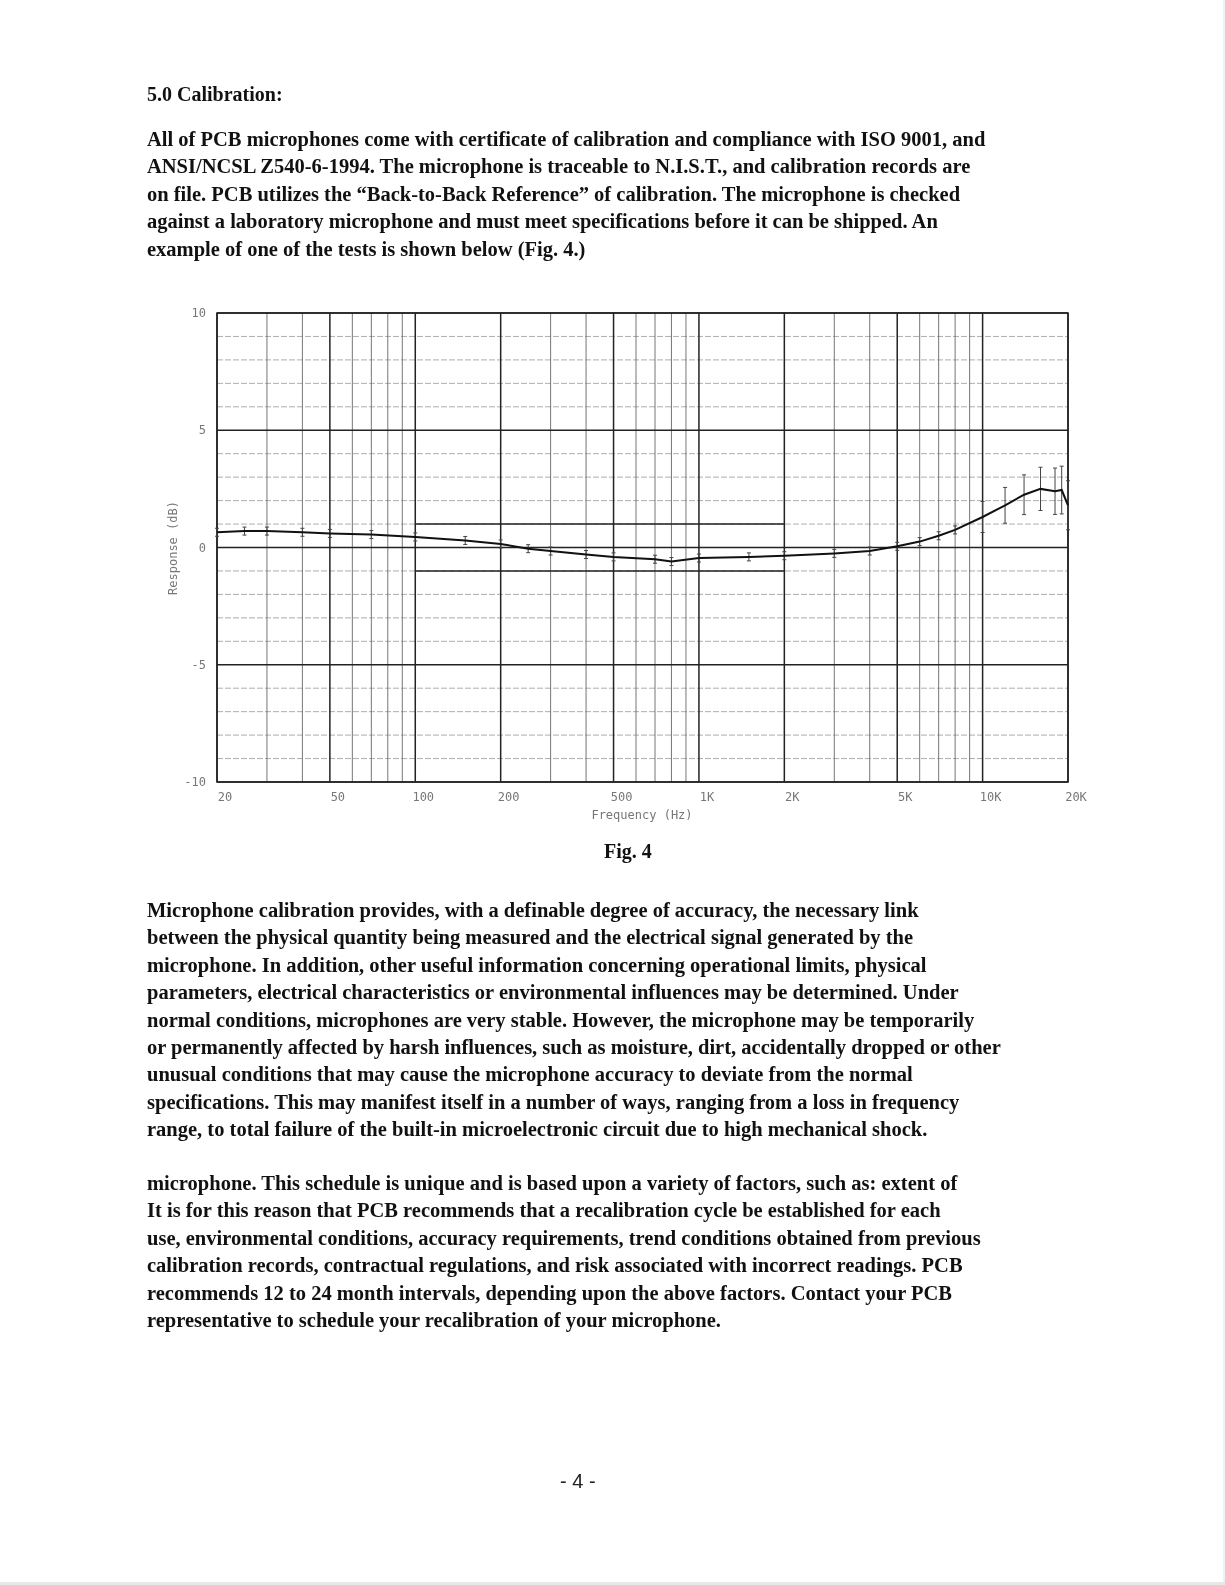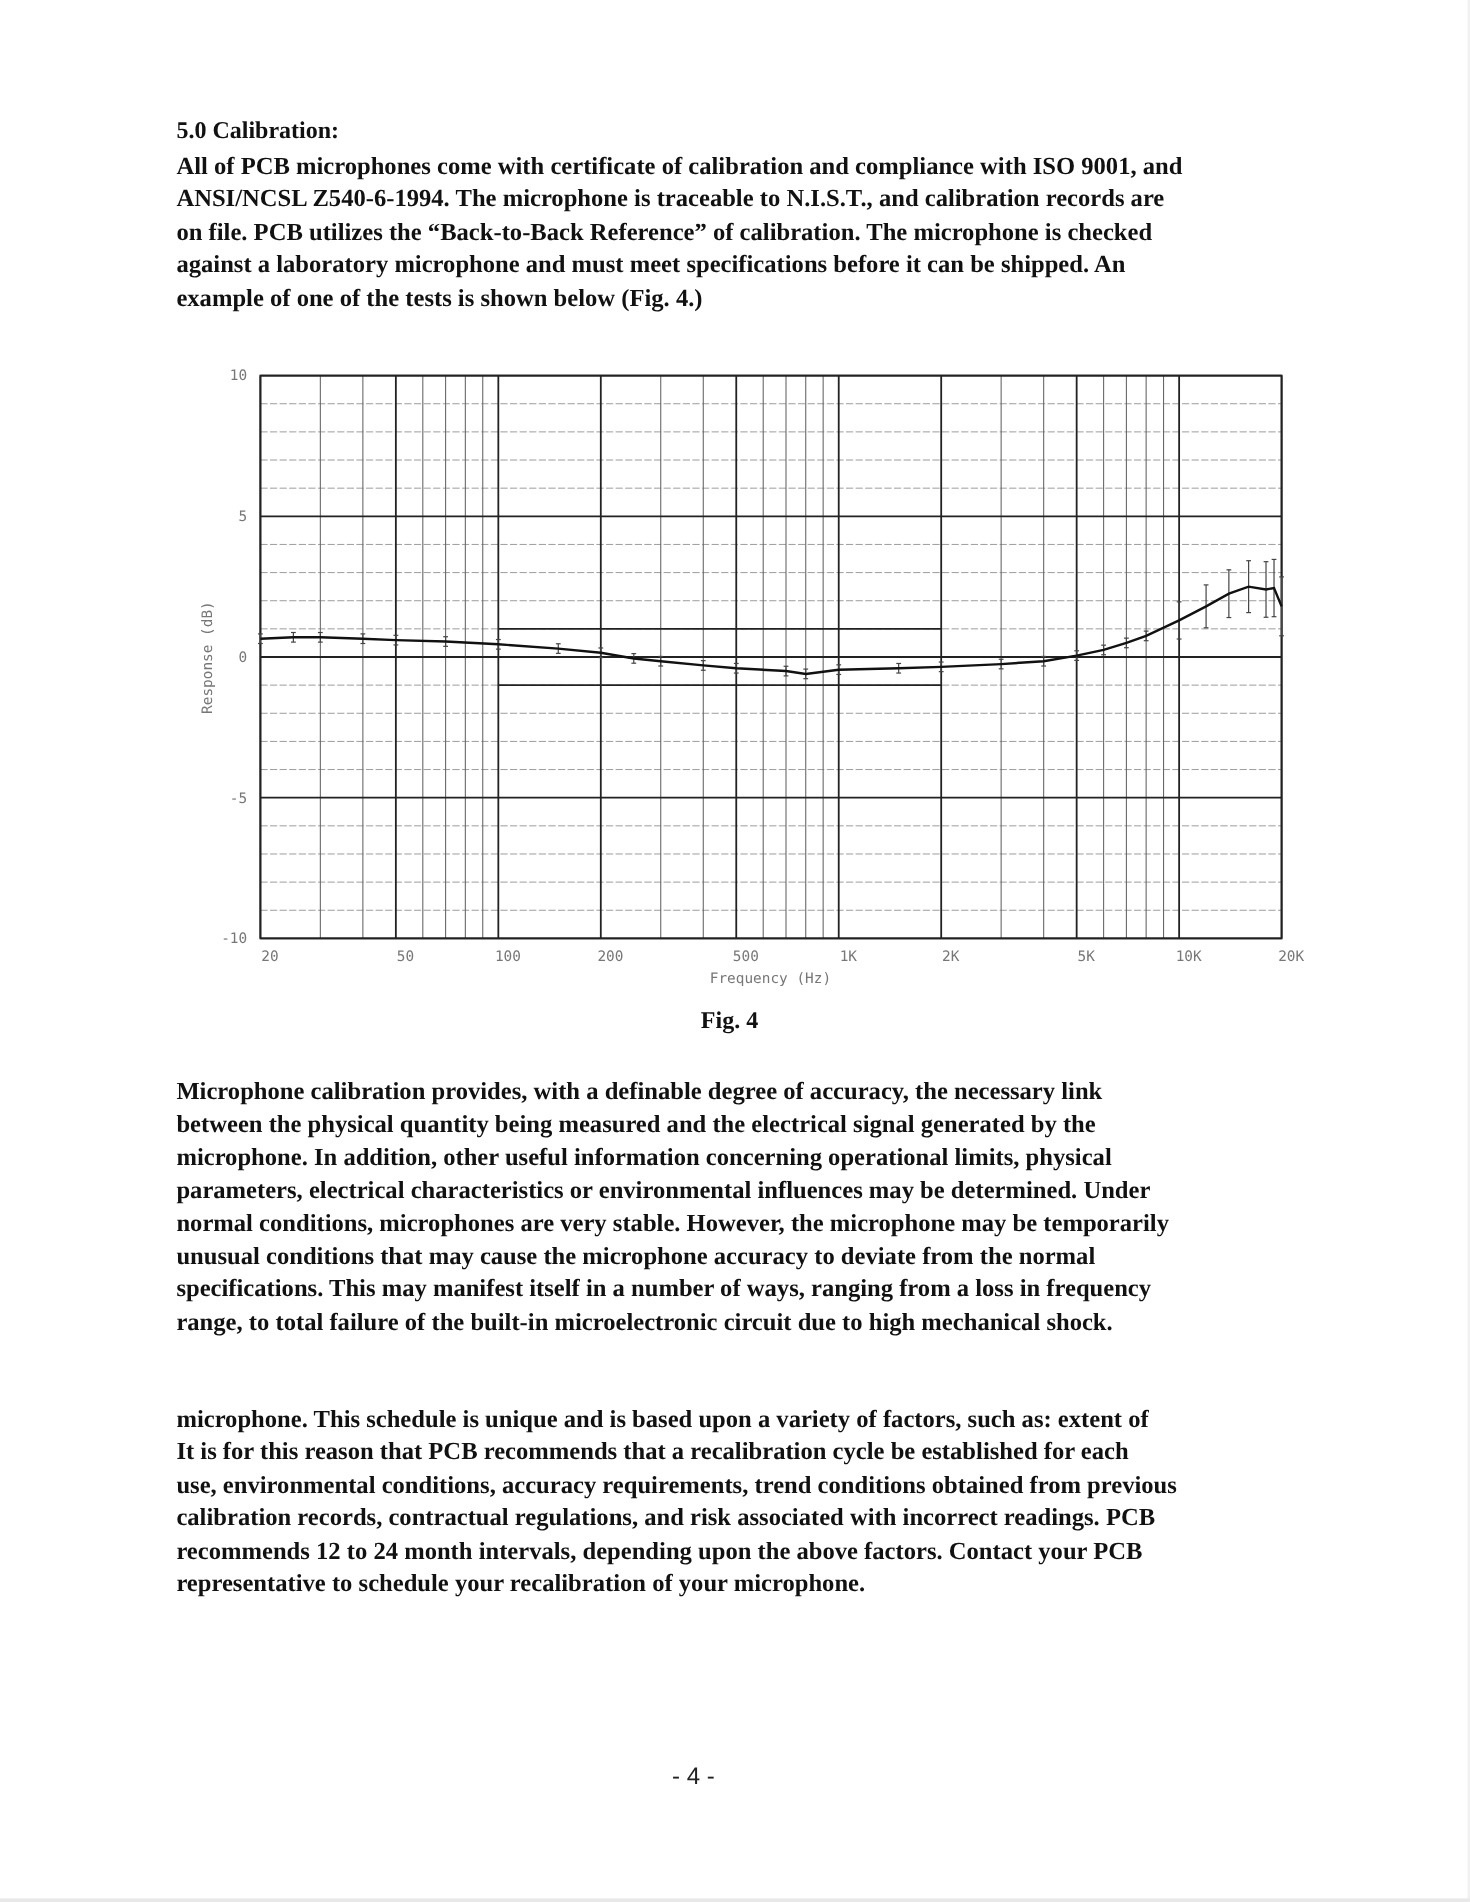--- a/index.html
+++ b/index.html
@@ -1,25 +1,25 @@
 <!DOCTYPE html>
 <html><head>
 <meta charset="utf-8">
 <style>
   html, body { margin: 0; padding: 0; background: #ffffff; }
   body { width: 1225px; height: 1585px; position: relative; overflow: hidden; }
   .page { position: absolute; left: 0; top: 0; width: 1225px; height: 1585px; background: #fff; }
   .serif { font-family: "Liberation Serif", "DejaVu Serif", serif; color: #111; font-weight: bold; }
-  .heading { position: absolute; left: 147px; top: 98px; font-size: 20px; font-weight: bold; }
+  .heading { position: absolute; left: 147px; top: 83px; font-size: 20px; font-weight: bold; }
   .para { position: absolute; left: 147px; width: 940px; font-size: 20.5px; line-height: 27.4px; }
   .para .ln { display: block; white-space: nowrap; }
   #p1 { top: 126px; }
   #p2 { top: 897px; }
   #p3 { top: 1170px; }
-  .fig-caption { position: absolute; left: 584px; top: 840px; font-size: 20px; font-weight: bold; }
+  .fig-caption { position: absolute; left: 604px; top: 840px; font-size: 20px; font-weight: bold; }
   .page-num { position: absolute; left: 560px; top: 1470px; font-size: 20px; font-family: "Liberation Sans", sans-serif; color: #222; }
   .chart { position: absolute; left: 0; top: 0; width: 1225px; height: 900px; }
   .mono { font-family: "DejaVu Sans Mono", "Liberation Mono", monospace; fill: #777; font-size: 12px; }
   .right-edge { position: absolute; right: 0; top: 0; width: 2px; height: 1585px; background: #f1f1f1; }
   .bottom-edge { position: absolute; left: 0; bottom: 0; width: 1225px; height: 3px; background: #e8e8e8; }
 </style>
 </head>
 <body>
 
 <div class="page">
@@ -211,20 +211,21 @@
   </svg>
 
   <div class="fig-caption serif">Fig. 4</div>
 
   <div id="p2" class="para serif">
     <span class="ln">Microphone calibration provides, with a definable degree of accuracy, the necessary link</span>
     <span class="ln">between the physical quantity being measured and the electrical signal generated by the</span>
     <span class="ln">microphone. In addition, other useful information concerning operational limits, physical</span>
     <span class="ln">parameters, electrical characteristics or environmental influences may be determined. Under</span>
     <span class="ln">normal conditions, microphones are very stable. However, the microphone may be temporarily</span>
+    <span class="ln">or permanently affected by harsh influences, such as moisture, dirt, accidentally dropped or other</span>
     <span class="ln">unusual conditions that may cause the microphone accuracy to deviate from the normal</span>
     <span class="ln">specifications. This may manifest itself in a number of ways, ranging from a loss in frequency</span>
     <span class="ln">range, to total failure of the built-in microelectronic circuit due to high mechanical shock.</span>
   </div>
 
   <div id="p3" class="para serif">
     <span class="ln">microphone. This schedule is unique and is based upon a variety of factors, such as: extent of</span>
     <span class="ln">It is for this reason that PCB recommends that a recalibration cycle be established for each</span>
     <span class="ln">use, environmental conditions, accuracy requirements, trend conditions obtained from previous</span>
     <span class="ln">calibration records, contractual regulations, and risk associated with incorrect readings. PCB</span>

